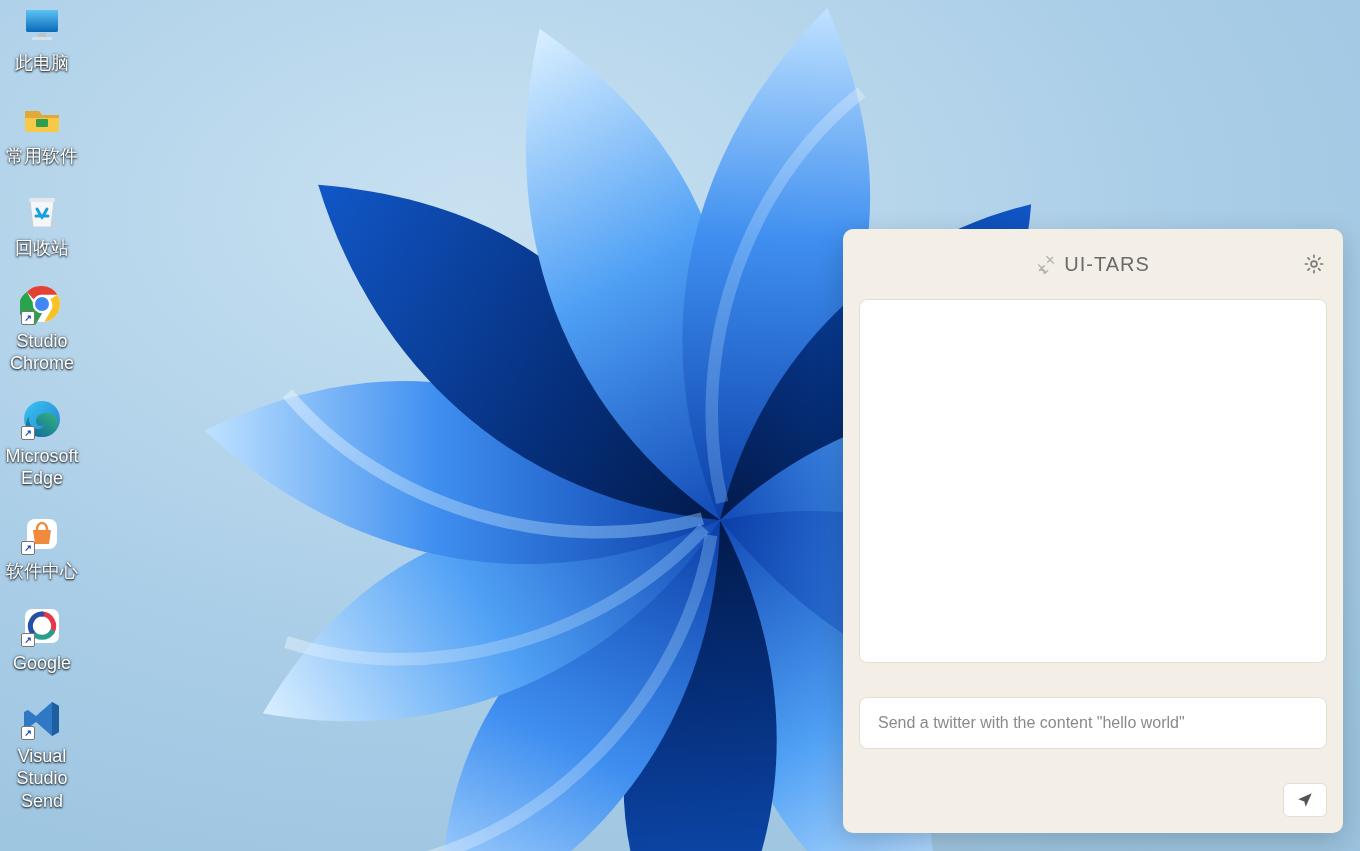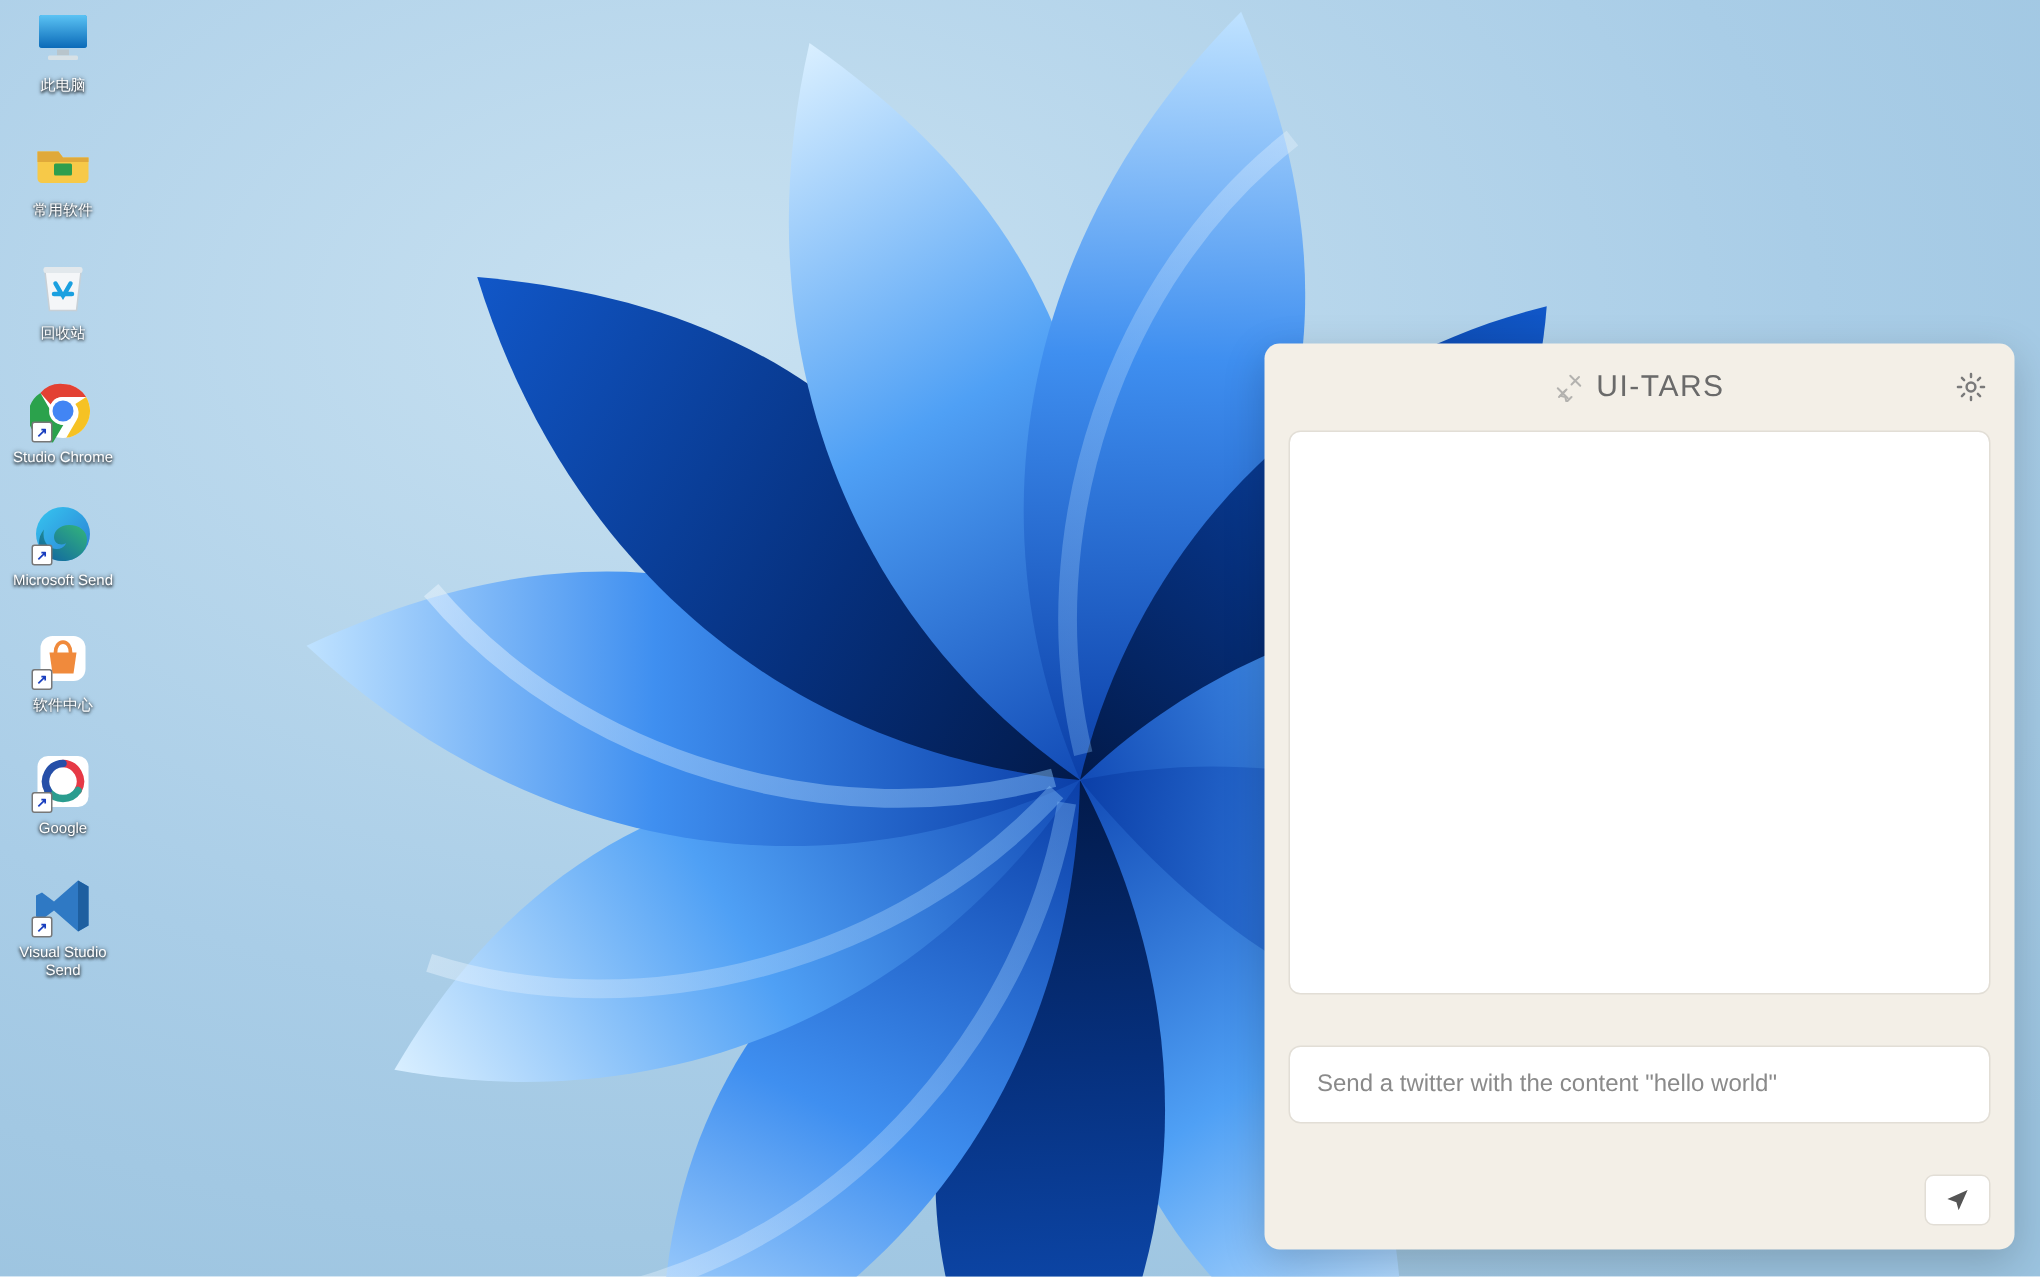--- a/index.html
+++ b/index.html
@@ -7,26 +7,26 @@
   body { position: relative; background: linear-gradient(180deg, #b2d1e8 0%, #cfe4f3 100%); }
 
   
   .wallpaper { position: absolute; inset: 0; }
   .wallpaper svg { width: 100%; height: 100%; display: block; }
 
   
   .desktop-icons { position: absolute; top: 4px; left: 4px; display: flex; flex-direction: column; gap: 22px; }
   .desktop-icon { width: 76px; display: flex; flex-direction: column; align-items: center; text-align: center; cursor: pointer; user-select: none; }
   .icon-img { width: 44px; height: 44px; margin-bottom: 4px; display: flex; align-items: center; justify-content: center; }
-  .icon-label { font-size: 10px; color: #fff; text-shadow: 0 1px 2px rgba(0,0,0,.9), 0 0 3px rgba(0,0,0,.6); line-height: 1.25; word-break: break-word; }
+  .icon-label { font-size: 18px; color: #fff; text-shadow: 0 1px 2px rgba(0,0,0,.9), 0 0 3px rgba(0,0,0,.6); line-height: 1.25; word-break: break-word; }
   .shortcut-badge { position: absolute; width: 14px; height: 14px; background: #fff; border: 1px solid #777; border-radius: 2px; font-size: 9px; display:flex; align-items:center; justify-content:center; color:#1a3fbf; font-weight:700; transform: translate(-14px, 14px); }
 
   
   .tars-window { position: absolute; top: 229px; left: 843px; width: 500px; height: 604px; background: #f3efe7; border-radius: 10px; box-shadow: 0 8px 28px rgba(0,0,0,.18); display: flex; flex-direction: column; padding: 0; }
-  .tars-header { height: 58px; display: flex; align-items: center; justify-content: center; position: relative; }
+  .tars-header { height: 70px; display: flex; align-items: center; justify-content: center; position: relative; }
   .tars-title-wrap { display: flex; align-items: center; gap: 8px; color: #6a6a6a; font-size: 20px; letter-spacing: 1px; }
   .tars-title-wrap .logo-icon { opacity: .6; }
   .tars-gear { position: absolute; right: 18px; top: 50%; transform: translateY(-50%); color: #7a7a7a; cursor: pointer; }
   .tars-body { flex: 1; padding: 0 16px 16px; display: flex; flex-direction: column; gap: 34px; }
   .tars-output { flex: 1; background: #fff; border: 1px solid #e2ded6; border-radius: 8px; }
   .tars-input-row { background: #fff; border: 1px solid #e2ded6; border-radius: 8px; padding: 16px 18px; }
   .tars-input { width: 100%; border: none; outline: none; font-size: 16px; color: #777; background: transparent; }
   .tars-input::placeholder { color: #8a8a8a; }
   .tars-send-row { display: flex; justify-content: flex-end; }
   .tars-send { width: 44px; height: 34px; background: #fff; border: 1px solid #e2ded6; border-radius: 6px; display:flex; align-items:center; justify-content:center; color:#555; cursor:pointer; }
@@ -162,21 +162,21 @@
           <linearGradient id="eg2" x1="0" y1="1" x2="1" y2="0">
               <stop offset="0" stop-color="#0d5fa6"></stop>
               <stop offset="1" stop-color="#34b67a"></stop>
             </linearGradient>
         </defs>
         <circle cx="22" cy="22" r="18" fill="url(#eg1)"></circle>
         <path d="M22 40c9 0 16-6 16-14 0-6-5-10-12-10-6 0-10 4-10 8 0 3 2 5 5 5 2 0 3-1 3-1s-1 4-6 4c-5 0-9-4-9-10 0-1 .1-2 .3-3C6.8 22 6 25 6 28c0 0 2 12 16 12z" fill="url(#eg2)"></path>
       </svg>
       <span class="shortcut-badge">↗</span>
     </div>
-    <span class="icon-label">Microsoft Send</span>
+    <span class="icon-label">Microsoft Edge</span>
   </div>
 
   <div class="desktop-icon">
     <div class="icon-img" style="position:relative">
       <svg width="44" height="44" viewBox="0 0 44 44">
         <rect x="7" y="7" width="30" height="30" rx="8" fill="#fff"></rect>
         <path d="M13 18h18l-2 14H15z" fill="#f08a3c"></path>
         <path d="M17 18c0-4 2-7 5-7s5 3 5 7" fill="none" stroke="#f08a3c" stroke-width="2.5" stroke-linecap="round"></path>
       </svg>
       <span class="shortcut-badge">↗</span>

